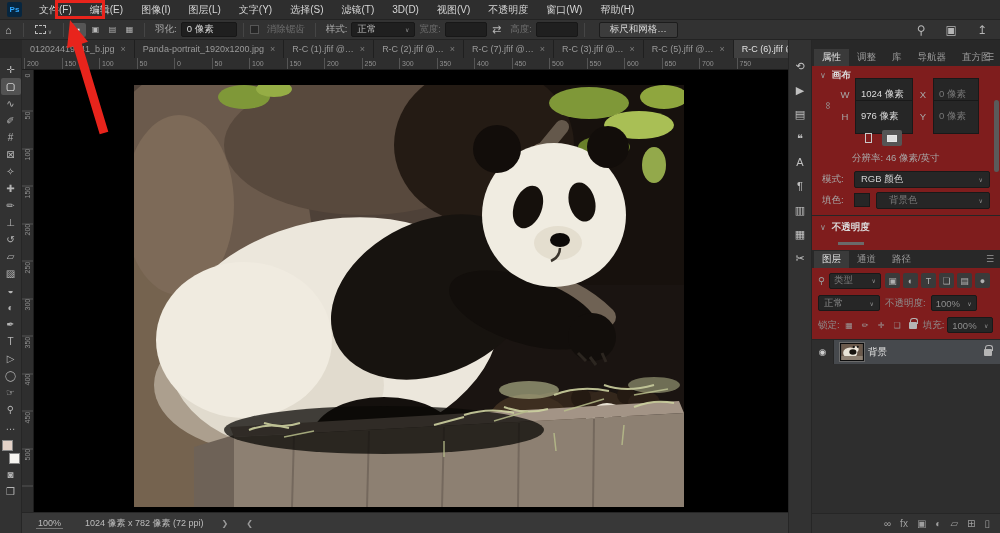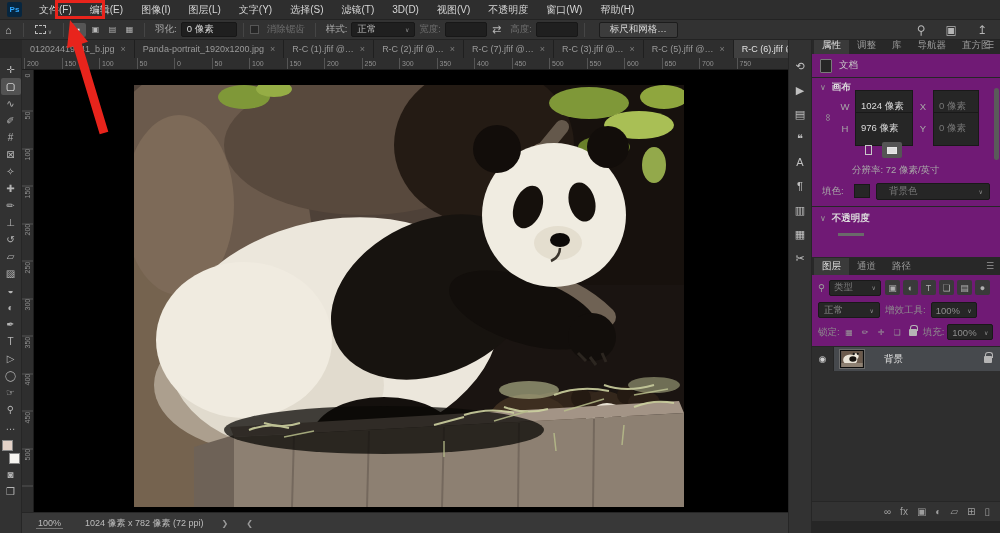--- a/index.html
+++ b/index.html
@@ -81,21 +81,21 @@
   .statchev { margin-left:18px; color:#9a9a9a; font-size:8px; }
 
   
   #dockstrip { position:absolute; left:788px; top:40px; width:24px; height:493px; background:#323232;
     border-left:1px solid #262626; border-right:1px solid #262626; display:flex; flex-direction:column;
     align-items:center; padding-top:16px; gap:4px; }
   .dockicon { width:20px; height:20px; display:flex; align-items:center; justify-content:center;
     color:#c0c0c0; font-size:11px; border-radius:2px; }
 
   
-  #rightpanel { position:absolute; left:812px; top:28px; width:188px; height:493px; background:#701a75;
+  #rightpanel { position:absolute; left:812px; top:40px; width:188px; height:493px; background:#7f1d1d;
     display:flex; flex-direction:column; font-size:9.5px; }
   .ptabrow { height:18px; background:#282828; display:flex; align-items:flex-end; padding-left:2px; position:relative; flex:0 0 auto; }
   .ptab { height:17px; padding:0 8px; display:flex; align-items:center; color:#9a9a9a; background:#282828; }
   .ptab.active { background:#3a3a3a; color:#e2e2e2; }
   .pmenu { position:absolute; right:6px; top:4px; color:#9a9a9a; font-size:9px; }
   .toppad { height:8px; background:#282828; flex:0 0 auto; }
 
   #docrow { height:24px; display:flex; align-items:center; padding:0 8px; gap:7px;
     border-bottom:1px solid #262626; flex:0 0 auto; }
   .pageicon { width:12px; height:14px; background:#262626; border:1px solid #7a7a7a; border-radius:1px; }
@@ -145,21 +145,21 @@
   .lockrow { display:flex; align-items:center; gap:3px; padding:4px 6px 0 6px; height:22px; flex:0 0 auto; }
   .lockicon { width:13px; height:13px; display:flex; align-items:center; justify-content:center;
     color:#9a9a9a; font-size:8px; }
   .cssLock { width:8px; height:7px; background:#b5b5b5; border-radius:1px; position:relative; display:inline-block; }
   .cssLock:before { content:""; position:absolute; left:1px; top:-4px; width:6px; height:5px;
     border:1.5px solid #b5b5b5; border-bottom:none; border-radius:3px 3px 0 0; }
   #layerlist { flex:1; background:#2e2e2e; margin-top:5px; border-top:1px solid #262626; position:relative; }
   #layerrow { height:24px; display:flex; align-items:center; }
   #eyecell { width:22px; display:flex; align-items:center; justify-content:center; color:#cfcfcf; font-size:9px;
     border-right:1px solid #262626; height:100%; }
-  #layersel { flex:1; height:100%; background:#46494d; display:flex; align-items:center; gap:20px; padding:0 8px 0 6px; }
+  #layersel { flex:1; height:100%; background:#46494d; display:flex; align-items:center; gap:4px; padding:0 8px 0 6px; }
   #lthumb { width:24px; height:18px; border:1px solid #0c0c0c; outline:1px solid #6a6a6a; }
   #layername { color:#e0e0e0; flex:1; }
   #layersfooter { height:20px; border-top:1px solid #262626; display:flex; align-items:center;
     justify-content:flex-end; gap:9px; padding:0 10px; flex:0 0 auto; background:#323232; }
   .footicon { color:#9e9e9e; font-size:10px; font-style:italic; }
   .footicon.nl { font-style:normal; }
 
   
   #arrowsvg { position:absolute; left:0; top:0; width:1000px; height:533px; z-index:40; pointer-events:none; }
 </style>
@@ -449,24 +449,20 @@
     <div style="display:flex">
         <span class="ptab active">属性</span>
         <span class="ptab">调整</span>
         <span class="ptab">库</span>
         <span class="ptab">导航器</span>
         <span class="ptab">直方图</span>
       </div>
     <span class="pmenu">☰</span>
   </div>
 
-  <div id="docrow">
-    <span class="pageicon"></span>
-    <span>文档</span>
-  </div>
 
   <div class="sechead">
     <span class="chev">∨</span>
     <span>画布</span>
   </div>
 
   <div class="fieldblock">
     <span id="linkicon">∞</span>
     <div class="fieldcol">
       <div class="frow">
@@ -486,40 +482,47 @@
 
   <div id="orientrow">
     <span class="orientbtn">
         <span class="portrect"></span>
       </span>
     <span class="orientbtn active">
         <span class="landrect"></span>
       </span>
   </div>
 
-  <div id="resrow">分辨率: 72 像素/英寸</div>
-
+  <div id="resrow">分辨率: 46 像素/英寸</div>
+
+  <div class="selrow">
+    <span class="flabel2">模式:</span>
+    <span class="pselect">
+        <span>RGB 颜色</span>
+        <span class="dd">∨</span>
+      </span>
+  </div>
   <div class="selrow">
     <span class="flabel2">填色:</span>
     <span class="fillswatch"></span>
     <span class="pselect gray">
         <span>背景色</span>
         <span class="dd">∨</span>
       </span>
   </div>
 
   <div class="pdivider"></div>
   <div class="sechead">
     <span class="chev">∨</span>
     <span>不透明度</span>
   </div>
   <div id="dashrow"><span></span></div>
   <div id="propscroll"></div>
 
-  <div class="ptabrow" style="margin-top:18px">
+  <div class="ptabrow" style="margin-top:2px">
     <div style="display:flex">
         <span class="ptab active">图层</span>
         <span class="ptab">通道</span>
         <span class="ptab">路径</span>
       </div>
     <span class="pmenu">☰</span>
   </div>
 
   <div class="filterrow">
     <span style="color:#9a9a9a">⚲</span>
@@ -535,21 +538,21 @@
         <span class="ficon">▤</span>
         <span class="ficon">●</span>
       </div>
   </div>
 
   <div class="blendrow">
     <span class="blendsel">
         <span>正常</span>
         <span class="dd">∨</span>
       </span>
-    <span class="graylab">增效工具:</span>
+    <span class="graylab">不透明度:</span>
     <span class="smallsel">
         <span>100%</span>
         <span class="dd">∨</span>
       </span>
   </div>
 
   <div class="lockrow">
     <span class="graylab">锁定:</span>
     <div style="display:flex;gap:3px">
         <span class="lockicon">▦</span>

